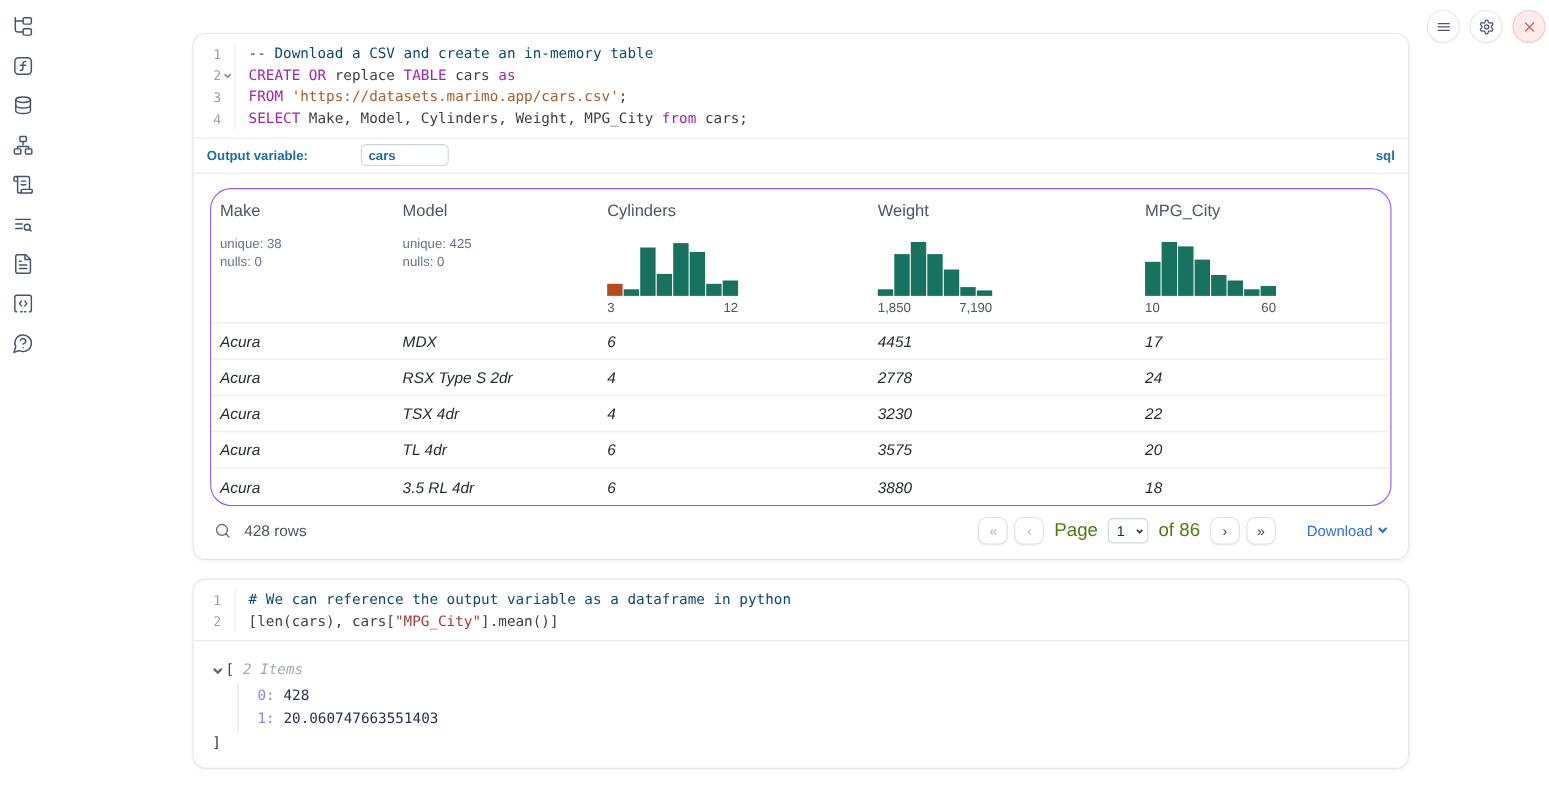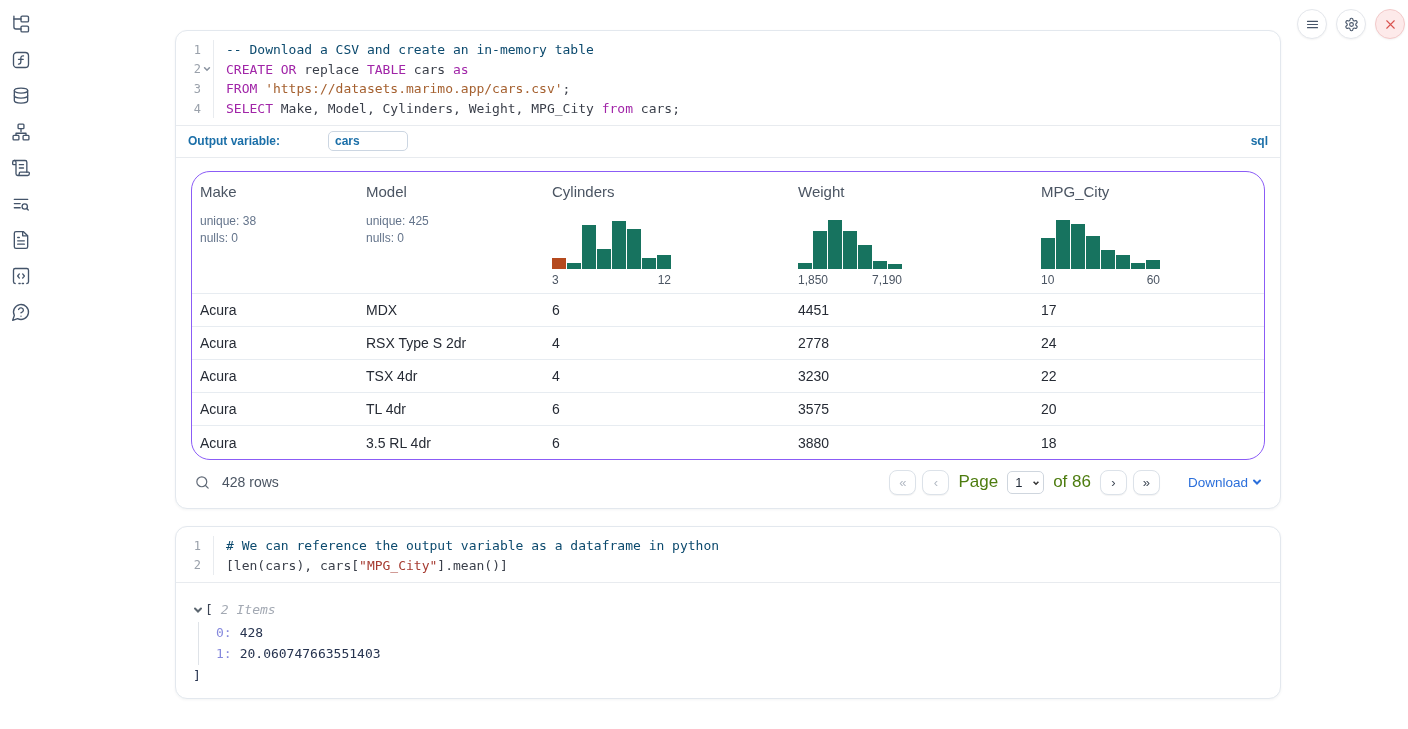--- a/index.html
+++ b/index.html
@@ -58,21 +58,21 @@
   table.dt { width:100%; border-collapse:collapse; }
   th.dt-th { text-align:left; vertical-align:top; padding:11px 8px 6px; font-weight:normal; }
   .hcell { display:flex; flex-direction:column; height:104px; }
   .col-name { font-size:15px; color:#4b5563; }
   .col-stats { margin-top:13px; font-size:12px; color:#64748b; line-height:17px; }
   .hist { display:inline-flex; flex-direction:column; margin-top:auto; align-self:flex-start; }
   .hist-bars { display:flex; align-items:flex-end; gap:1px; height:52px; }
   .bar { width:14px; background:#17735f; }
   .bar.orange { background:#b54a1e; }
   .hist-labels { display:flex; justify-content:space-between; font-size:12px; color:#4b5563; margin-top:4px; }
-  tr.dt-row td { border-top:1px solid #e7ecf1; font-size:14px; color:#262b35; padding:0 8px; height:33px; }
+  tr.dt-row td { border-top:1px solid #e7ecf1; font-size:14px; color:#262b35; padding:0 8px; height:33px;font-style:italic; }
 
   
   .dt-footer { display:flex; align-items:center; padding:10px 3px 6px; }
   .search-btn { display:flex; align-items:center; cursor:pointer; }
   .search-btn svg { width:17px; height:17px; stroke:#626b78; fill:none; stroke-width:1.7; stroke-linecap:round; }
   .row-count { margin-left:11px; font-size:14px; color:#4b5563; }
   .pager { margin-left:auto; display:flex; align-items:center; gap:6px; }
   .pg-btn { width:27px; height:25px; border:1px solid #dce2e9; border-radius:8px; background:#fff;
     display:flex; align-items:center; justify-content:center; font-size:13px; color:#3f4956;
     box-shadow:0 1px 1px rgba(0,0,0,.05); cursor:pointer; }
@@ -88,21 +88,21 @@
   .download svg { width:10px; height:10px; stroke:#2b6fdb; fill:none; stroke-width:2; stroke-linecap:round; }
 
   
   .tree { font-family:"DejaVu Sans Mono", monospace; font-size:13px; color:#26334f;
     padding:16px 0 12px 17px; line-height:21.5px; }
   .tree-head { display:flex; align-items:center; }
   .tree-chev { display:flex; margin-right:2px; cursor:pointer; }
   .tree-chev svg { width:10px; height:10px; stroke:#5c6670; fill:none; stroke-width:2; stroke-linecap:round; }
   .tree-bracket { color:#3a4353; }
   .tree-items-label { color:#a3a9b3; font-style:italic; margin-left:8px; }
-  .tree-entries { border-left:1px solid #dfe3e8; margin-left:5px; padding-left:17px; margin-top:1px; }
+  .tree-entries { border-left:1px solid #dfe3e8; margin-left:23px; padding-left:17px; margin-top:1px; }
   .tree-key { color:#8689dd; }
   .tree-val { color:#26334f; margin-left:8px; }
 </style>
 </head>
 <body>
 
 <div class="sidebar">
   <span class="sb-icon">
     <svg viewBox="0 0 24 24">
         <rect x="12" y="2.5" width="9" height="7" rx="1.5"></rect>

